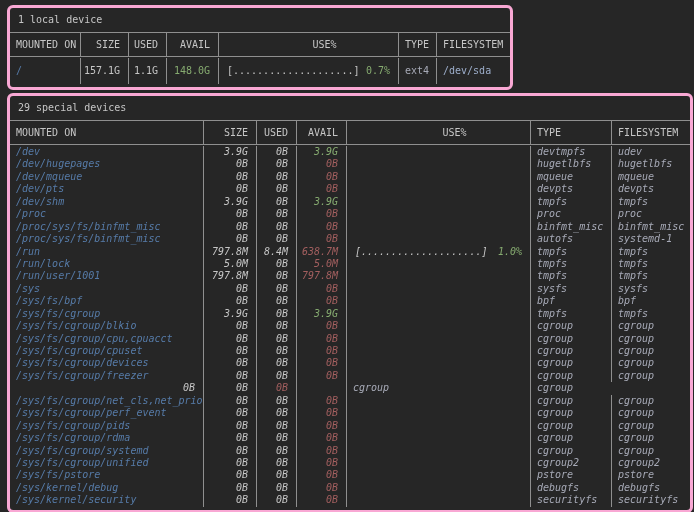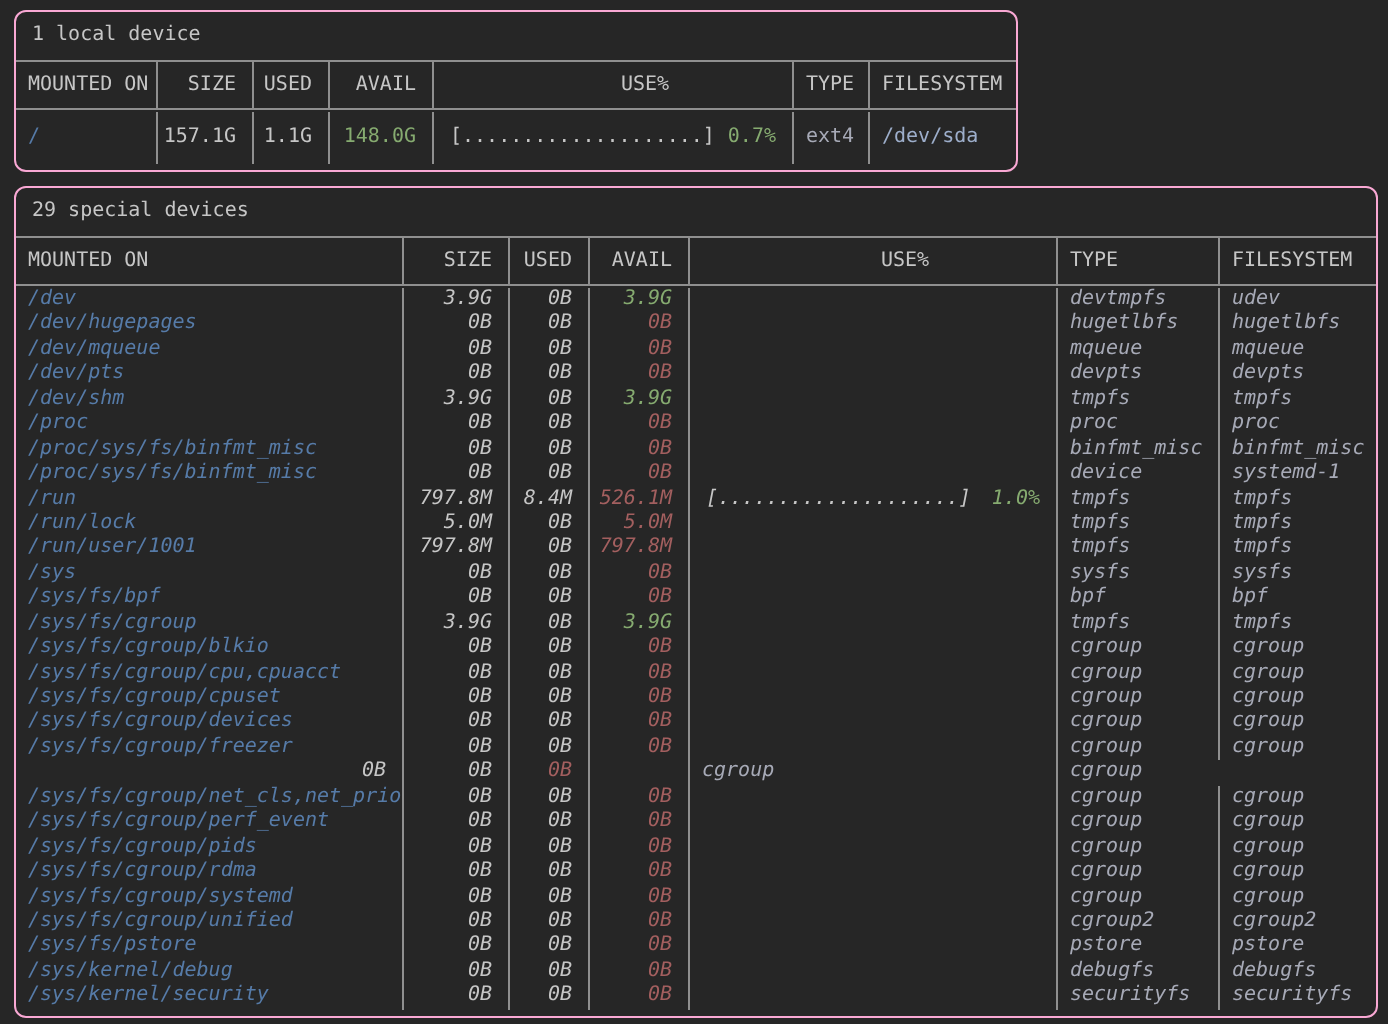--- a/index.html
+++ b/index.html
@@ -1,21 +1,21 @@
 <!DOCTYPE html>
 <html><head>
 <meta charset="utf-8">
 <style>
   html,body{margin:0;padding:0;}
   body{
     width:694px;height:512px;position:relative;background:#262626;
     font-family:"DejaVu Sans Mono","Liberation Mono",monospace;
     font-size:10px;color:#c6c6c6;overflow:hidden;
   }
-  .tbl{position:absolute;border:1px solid #f9a8d4;border-radius:6px;background:#262626;overflow:hidden;}
+  .tbl{position:absolute;border:3px solid #f9a8d4;border-radius:6px;background:#262626;overflow:hidden;}
   .t1{left:7px;top:5px;width:500px;}
   .t2{left:7px;top:93px;width:680px;}
   .tbl-title{height:24px;line-height:24px;padding-left:8px;border-bottom:1px solid #8f8f8f;white-space:nowrap;}
   .hdr,.row{display:grid;}
   .t1 .hdr,.t1 .row{grid-template-columns:70px 48px 38px 52px 180px 38px 1fr;}
   .t2 .hdr,.t2 .row{grid-template-columns:193px 53px 40px 50px 184px 81px 1fr;}
   .hdr{height:23px;line-height:23px;border-bottom:1px solid #8f8f8f;}
   .t1 .row{height:26px;line-height:26px;}
   .t2 .row{height:12.45px;line-height:12.45px;font-style:italic;}
   .rows{padding:1px 0 3px 0;}
@@ -168,29 +168,29 @@
 
       <div class="row">
         <div class="cell al c-blue">/proc/sys/fs/binfmt_misc</div>
         <div class="cell ar">0B</div>
         <div class="cell ar">0B</div>
         <div class="cell ar c-red">0B</div>
         <div class="cell use-cell">
           <span></span>
           <span class="c-green"></span>
         </div>
-        <div class="cell al c-muted">device</div>
+        <div class="cell al c-muted">autofs</div>
         <div class="cell al c-muted">systemd-1</div>
       </div>
 
       <div class="row">
         <div class="cell al c-blue">/run</div>
         <div class="cell ar">797.8M</div>
         <div class="cell ar">8.4M</div>
-        <div class="cell ar c-red">526.1M</div>
+        <div class="cell ar c-red">638.7M</div>
         <div class="cell use-cell">
           <span>[....................]</span>
           <span class="c-green">1.0%</span>
         </div>
         <div class="cell al c-muted">tmpfs</div>
         <div class="cell al c-muted">tmpfs</div>
       </div>
 
       <div class="row">
         <div class="cell al c-blue">/run/lock</div>

